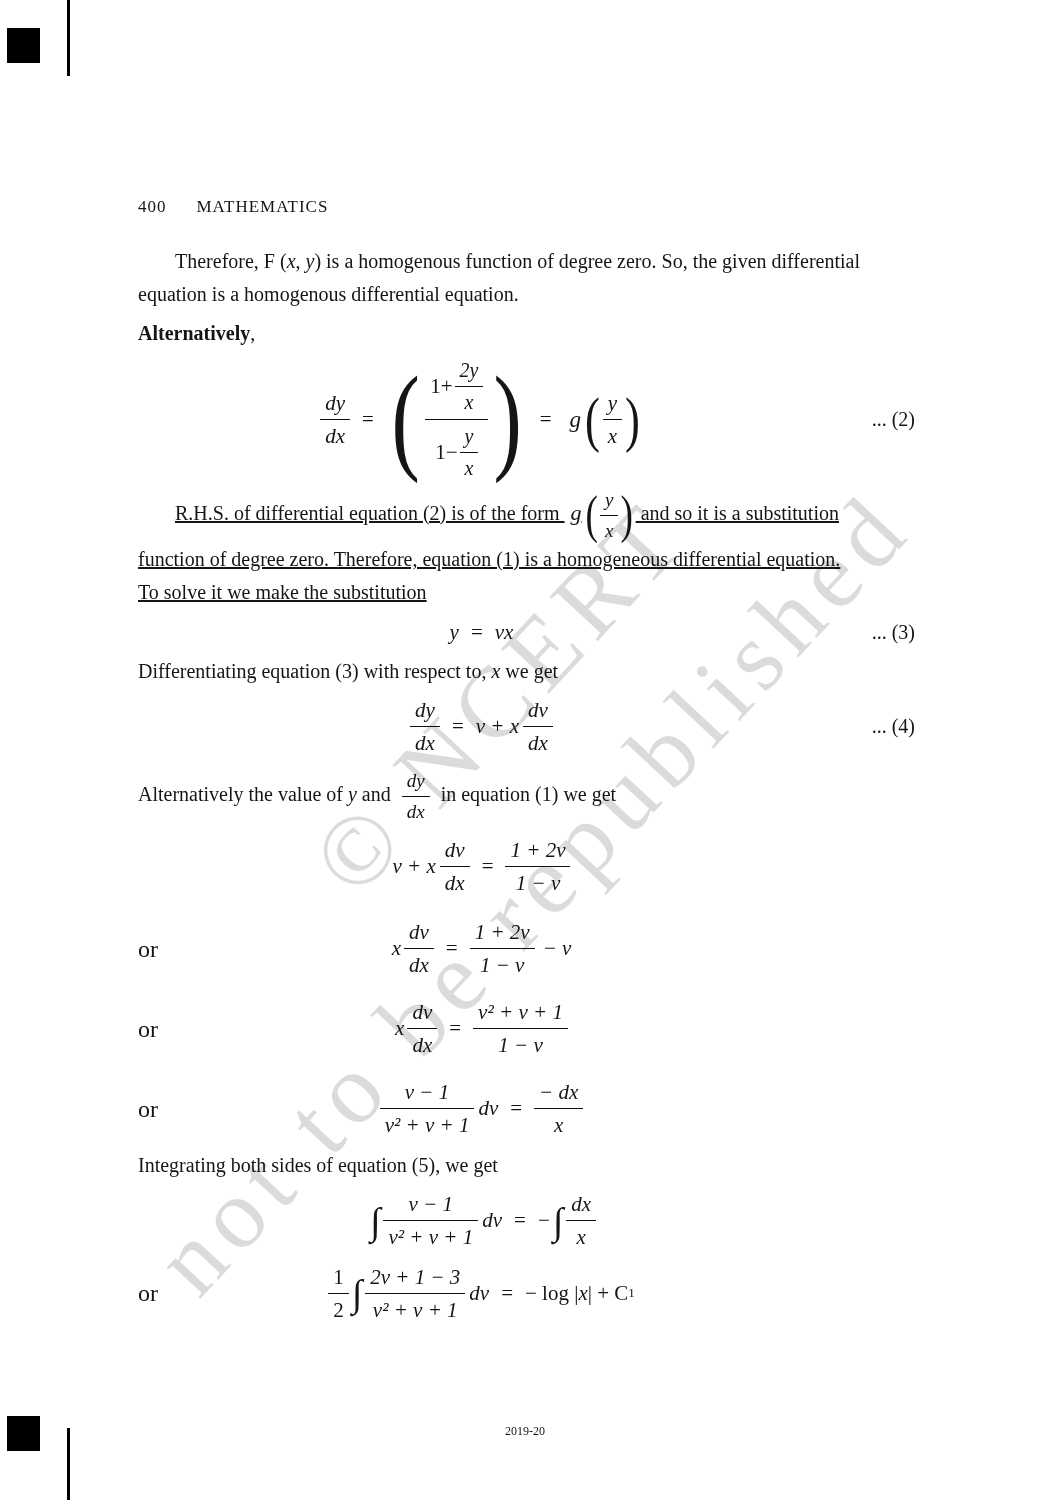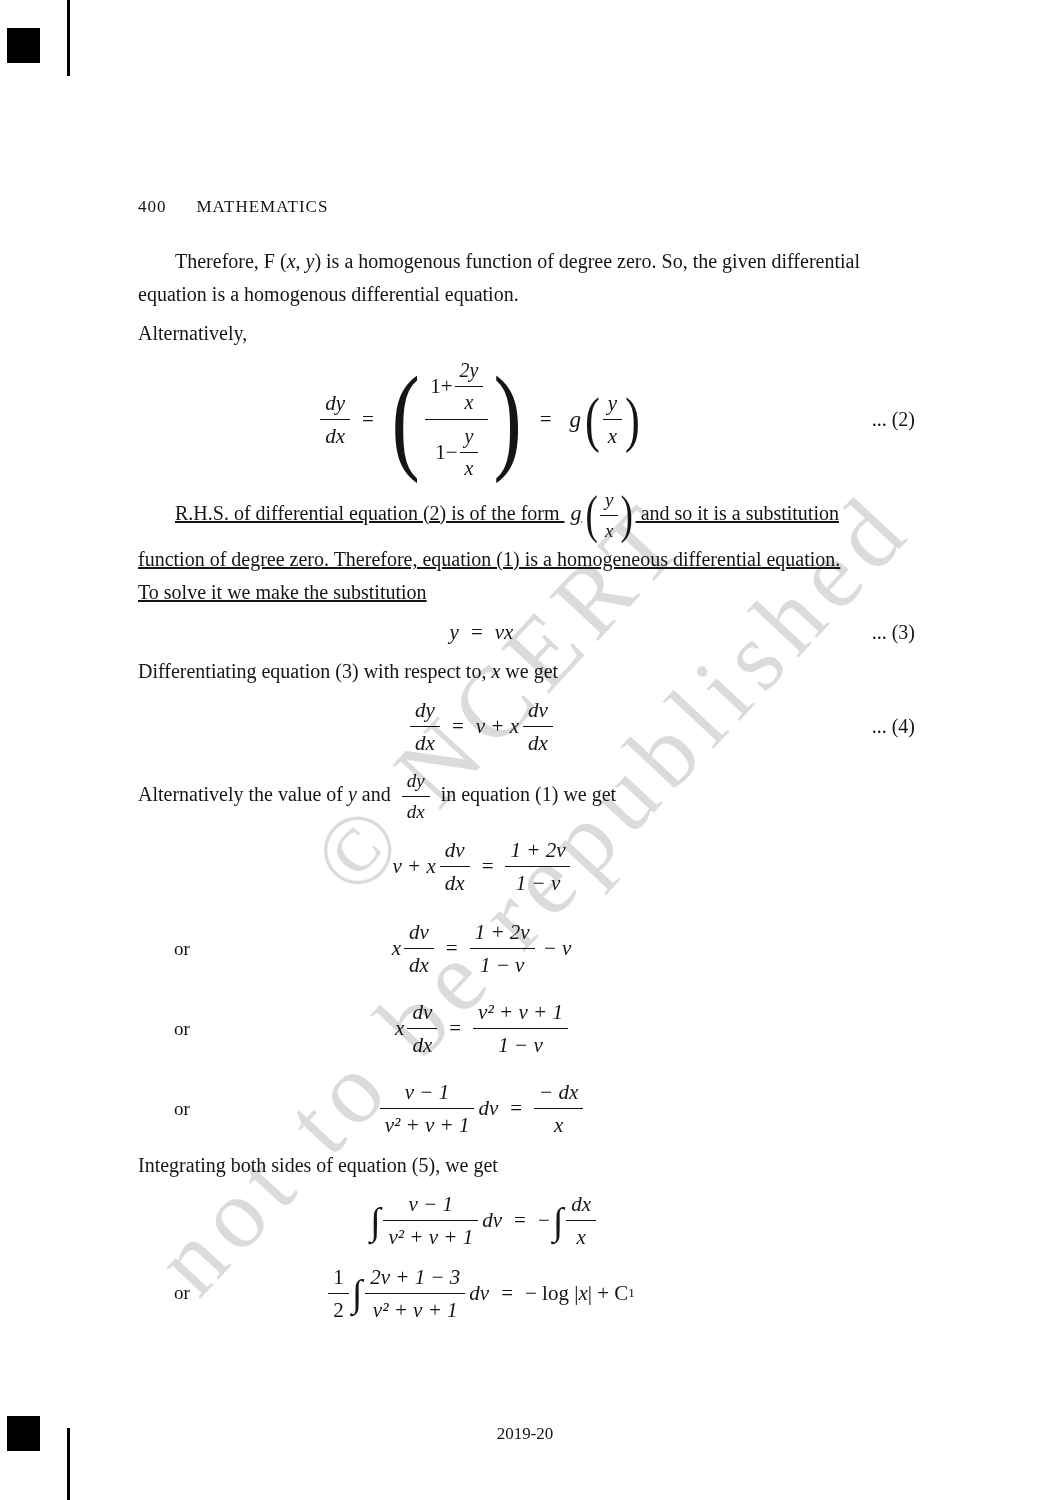--- a/index.html
+++ b/index.html
@@ -23,21 +23,21 @@
   .wm-line { white-space:nowrap; line-height:1; }
   .wm-line1 { margin-left:400px; margin-bottom:58px; }
 
   .content { position:absolute; left:138px; right:135px; top:185px; z-index:2; font-size:20px; }
 
   .running-head { display:flex; gap:30px; font-size:17px; letter-spacing:1px; margin-bottom:28px;margin-top:12px; }
 
   .para { margin:0; line-height:1.65; }
   .line { white-space:nowrap; }
   .indent { padding-left:37px; }
-  .bold { font-weight:normal;text-align:right; }
+  .bold { font-weight:bold;text-align:right; }
   .mi { font-style:italic; }
 
   
   .frac { display:inline-block; vertical-align:middle; text-align:center; line-height:1.25; }
   .frac > .num { display:block; border-bottom:1.4px solid #111; padding:1px 5px 3px; }
   .frac > .den { display:block; padding:3px 5px 1px; }
   .frac .pre { display:inline-block; vertical-align:middle; margin-right:2px; }
   .frac .frac { font-size:0.95em; }
   .inline-frac { margin:0 6px; font-size:19px; }
 
@@ -49,29 +49,29 @@
 
   .g { font-size:1.1em; margin:0 1px 0 6px; }
   .rel { margin:0 12px; }
   .post { margin-left:8px; }
   .int { display:inline-block; font-size:38px; line-height:1; vertical-align:middle; margin:0 3px; }
   sub.sub { font-size:13px; }
 
   
   .eq-row { position:relative; display:flex; justify-content:center; align-items:center; font-size:21px; }
   .eq-body { display:inline-flex; align-items:center; transform:translateX(-45px); }
-  .eq-label { position:absolute; left:0; top:50%; transform:translateY(-50%); font-size:19px; font-style:normal;margin-left:36px; }
+  .eq-label { position:absolute; left:0; top:50%; transform:translateY(-50%); font-size:24px; font-style:normal; }
   .eq-tag { position:absolute; right:0; top:50%; transform:translateY(-50%); font-size:20px; }
 
   .h124 { min-height:124px; } .h68 { min-height:68px; } .h64 { min-height:64px; }
   .h60 { min-height:60px; } .h34 { min-height:34px; }
   .mt4{margin-top:4px;text-decoration:underline;} .mt6{margin-top:6px;} .mt8{margin-top:8px;} .mt10{margin-top:10px;}
   .mt14{margin-top:14px;} .mt18{margin-top:18px;}
 
-  .footer { position:absolute; left:0; right:0; top:1424px; text-align:center; font-size:17px; z-index:2; }
+  .footer { position:absolute; left:0; right:0; top:1424px; text-align:center; font-size:12px; z-index:2; }
 </style>
 </head>
 <body>
 
 <div class="page">
 
   <div class="mark mark-tl-bar"></div>
   <div class="mark mark-tl-box"></div>
   <div class="mark mark-bl-box"></div>
   <div class="mark mark-bl-bar"></div>

